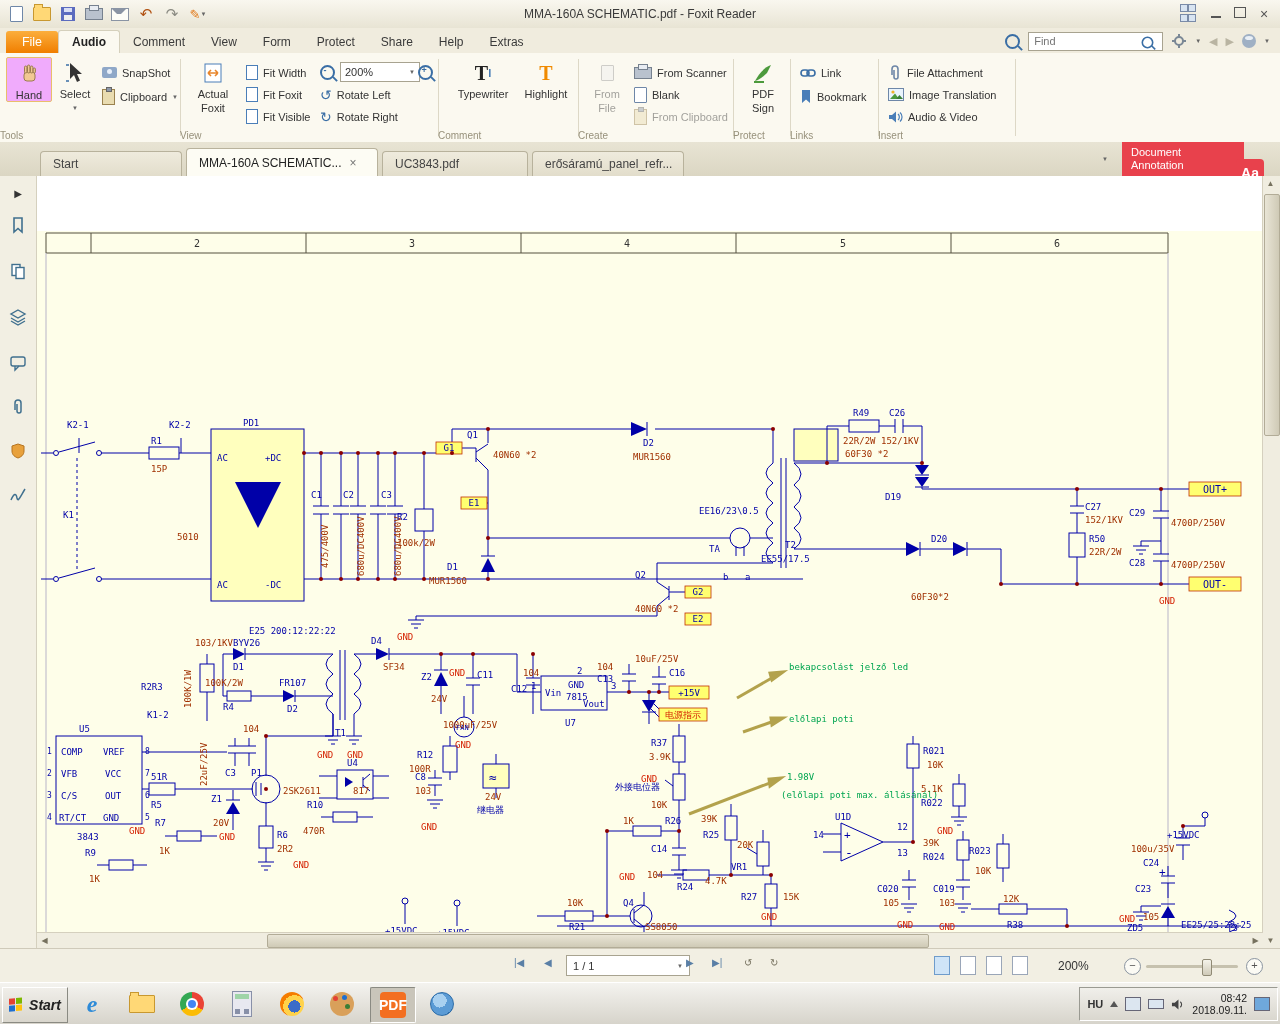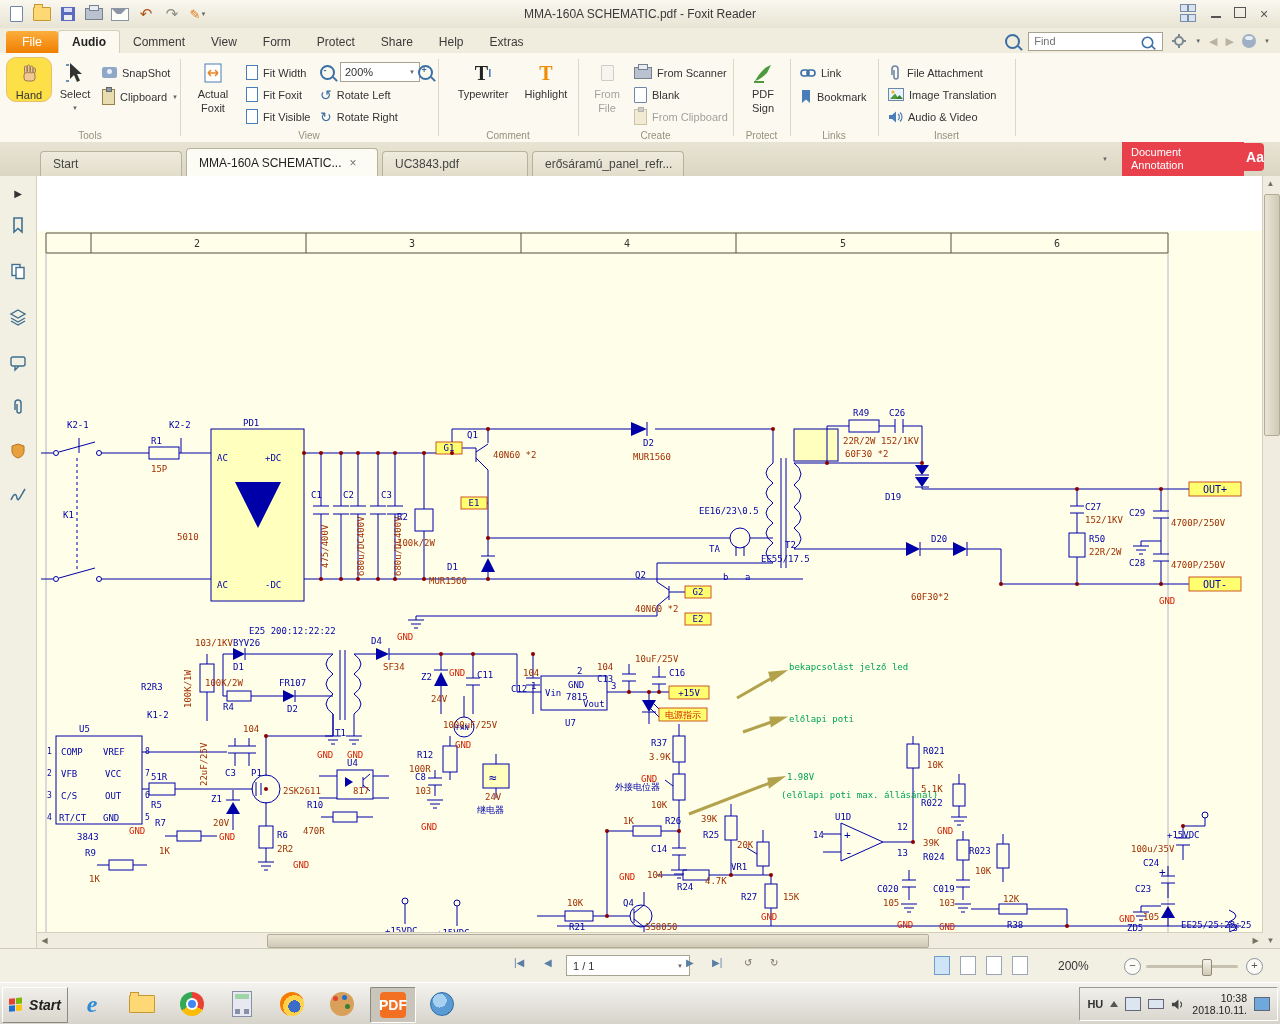--- a/index.html
+++ b/index.html
@@ -45,37 +45,37 @@
   .findbox{width:112px;height:17px;border:1px solid #A8A390;background:#fff;font-size:11px;padding:0 16px 0 5px;color:#444}
   .findboxwrap{position:relative}
   .findboxwrap .mag{position:absolute;right:8px;top:3px;transform:scale(.8)}
   .navarrow{color:#B9B4A2;font-size:11px}
   .avatar{width:14px;height:14px;border-radius:50%;background:#9FB0C4;position:relative}
   .avatar:after{content:"";position:absolute;left:3px;top:2px;width:8px;height:4px;border-radius:50%;background:#E9EFF6}
 
   
   .ribbon{position:absolute;top:53px;left:0;right:0;height:89px;background:#FBF9F0;border-bottom:1px solid #C9C4B0}
   .gsep{position:absolute;top:6px;bottom:6px;width:1px;background:#DDD8C6}
-  .glabel{position:absolute;bottom:1px;font-size:10px;color:#97917B;text-align:center}
+  .glabel{position:absolute;bottom:1px;font-size:10px;color:#97917B;}
   .bigbtn{position:absolute;display:flex;flex-direction:column;align-items:center;gap:2px;font-size:11px;color:#333;text-align:center;line-height:12px;padding-top:3px}
   .bigbtn .bicon{height:26px;display:flex;align-items:center;justify-content:center}
-  .bigbtn.sel{background:#fde047;border:1px solid #E9BE6C;border-radius:10px}
+  .bigbtn.sel{background:#f0abfc;border:1px solid #E9BE6C;border-radius:2px}
   .smallbtn{position:absolute;display:flex;align-items:center;gap:5px;font-size:11px;color:#333;height:19px;white-space:nowrap}
   .grayed{opacity:.45}
   .combo{position:absolute;height:18px;background:#fff;border:1px solid #A8A390;font-size:11px;display:flex;align-items:center;justify-content:space-between;padding:0 4px;color:#333}
   .caret{font-size:6px;color:#666}
   .tchar{font:bold 20px "Liberation Serif",serif;color:#222}
   .tchar.orange{color:#F08A00}
 
   
   .tabbar{position:absolute;top:142px;left:0;right:0;height:34px;background:linear-gradient(#E8E4D4,#DBD6C3);border-bottom:1px solid #C2BCA6}
   .dtab{position:absolute;bottom:0;height:25px;background:linear-gradient(#EFEBDD,#E2DDCB);border:1px solid #B8B29C;border-bottom:0;border-radius:4px 4px 0 0;padding:0 12px;display:flex;align-items:center;gap:8px;font-size:12px;color:#444;box-sizing:border-box;white-space:nowrap;overflow:hidden}
   .dtab.active{background:#FDFCF4;height:28px;color:#222}
   .transbtn{position:absolute;top:0;height:34px;background:#E8414C;color:#fff;font-size:11px;line-height:13px;display:flex;align-items:center;padding:0 9px}
-  .aabtn{position:absolute;top:1px;width:28px;height:28px;background:#E8414C;border-radius:4px;color:#fff;font-weight:bold;font-size:14px;display:flex;align-items:center;justify-content:flex-end}
+  .aabtn{position:absolute;top:17px;width:28px;height:28px;background:#E8414C;border-radius:4px;color:#fff;font-weight:bold;font-size:14px;display:flex;align-items:center;justify-content:center}
 
   
   .sidebar{position:absolute;top:176px;left:0;width:36px;height:772px;background:#F2EFE3;border-right:1px solid #D5D0BE}
   .sbicon{position:absolute;left:7px;width:22px;height:22px;display:flex;align-items:center;justify-content:center}
 
   
   .docarea{position:absolute;top:176px;left:37px;width:1226px;height:756px;background:#FDFDE9;overflow:hidden}
   #schematic{display:block}
   #schematic text{font-family:"DejaVu Sans Mono",monospace}
   .vscroll{position:absolute;top:176px;right:0;width:17px;height:772px;background:#F0EDE0;border-left:1px solid #D5D0BE}
@@ -894,20 +894,20 @@
     <div class="tray">
       <span style="font-weight:bold;font-size:11px">HU</span>
       <span class="chevup"></span>
       <span class="trayico"></span>
       <span class="trayico" style="height:8px"></span>
       <svg width="14" height="13" viewBox="0 0 15 14">
           <polygon points="1,5 4,5 8,1.5 8,12.5 4,9 1,9" fill="#444"></polygon>
           <path d="M10 4 a4,4 0 0 1 0,6" fill="none" stroke="#444" stroke-width="1.2"></path>
         </svg>
       <div class="clock">
-        <div>10:38</div>
-        <div>2018.10.11.</div>
+        <div>08:42</div>
+        <div>2018.09.11.</div>
       </div>
       <span class="trayico" style="background:#6FA8DC"></span>
     </div>
   </div>
 
 </div>
 
 </body></html>

